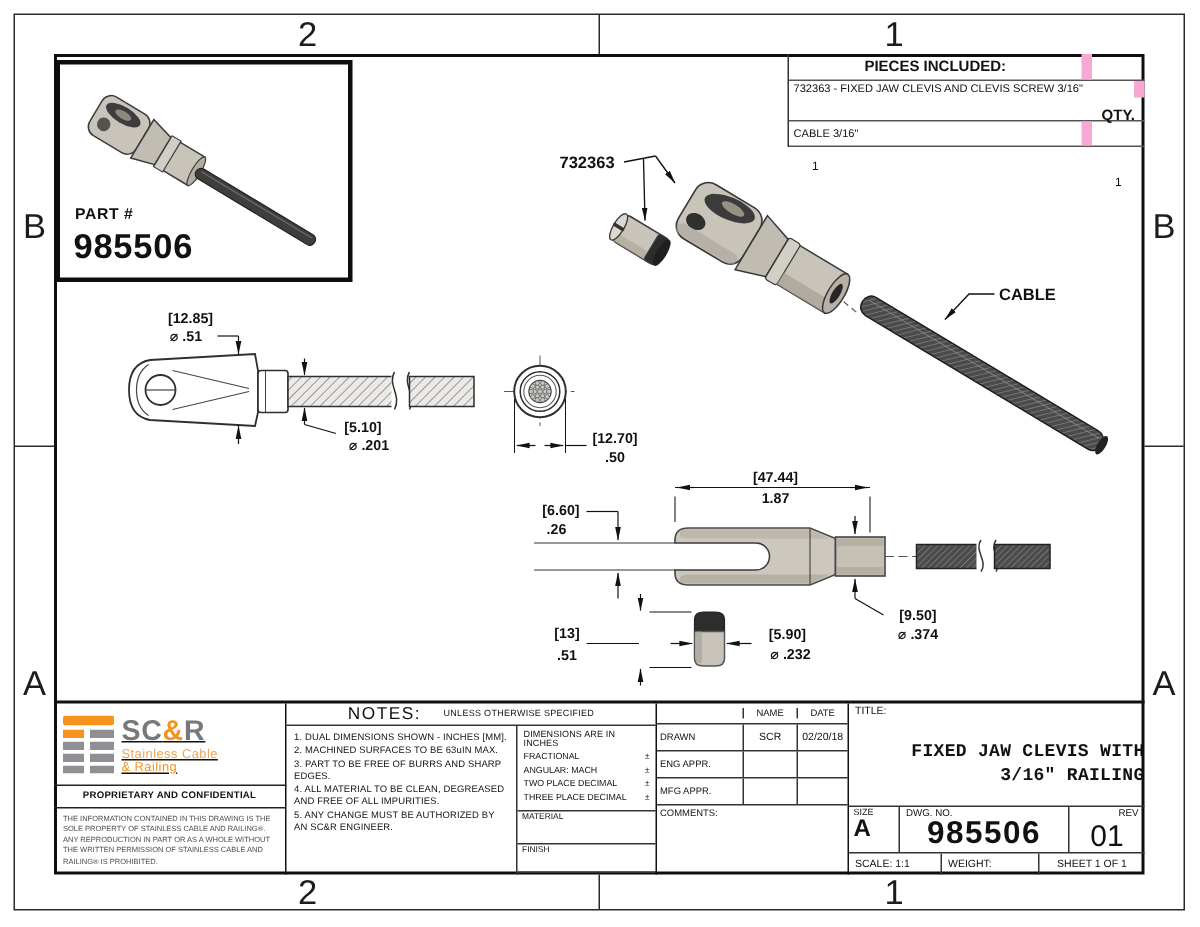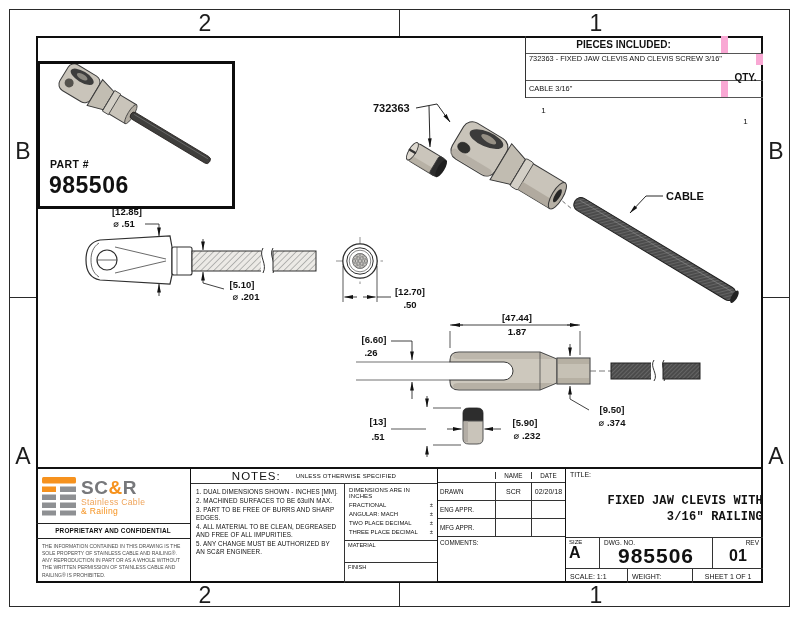--- a/index.html
+++ b/index.html
@@ -15,29 +15,29 @@
   .ptable{left:525px;top:36px;width:238px;border-left:1.2px solid #333;}
   .ptable .trow{display:flex;border-bottom:1px solid #555;}
   .ptable .desc{flex:1;border-right:7px solid #f9a8d4;padding:1px 3px;}
   .ptable .qty{width:35px;display:flex;align-items:center;justify-content:center;margin-top:41px;}
   .pt-head{font-weight:bold;font-size:10px;height:17px;}
   .pt-head .desc{display:flex;align-items:center;justify-content:center;}
   .pt-body{font-size:7.4px;line-height:1.15;}
   .pt-body .desc{display:flex;align-items:center;}
   .pt-body .qty{font-size:8px;}
   
-  .part-box{left:37px;top:40px;width:198px;height:148px;border:3px solid #0d0d0d;background:transparent;margin-top:21px;}
+  .part-box{left:37px;top:40px;width:198px;height:148px;border:3px solid #0d0d0d;background:transparent;}
   .part-label{position:absolute;left:10px;bottom:36px;font-size:10.5px;font-weight:bold;letter-spacing:.4px;}
   .part-number{position:absolute;left:9px;bottom:7px;font-size:23px;font-weight:bold;letter-spacing:.5px;}
   
   .tstrip{left:36px;top:467px;width:727px;height:116px;border-top:2px solid #111;display:flex;}
   .cell{box-sizing:border-box;height:100%;}
   .c-logo{width:154px;display:flex;flex-direction:column;}
   .logo-area{height:50px;display:flex;align-items:center;gap:5px;padding:3px 4px 1px 6px;}
-  .brand-stack{line-height:1;}
+  .brand-stack{line-height:1;text-decoration:underline;}
   .brand{font-size:19px;font-weight:bold;letter-spacing:.5px;}
   .brand .g{color:#77787B;} .brand .o{color:#F6921E;}
   .sub1{font-size:8.6px;color:#EFA358;letter-spacing:.3px;margin-top:1px;}
   .sub2{font-size:8.6px;color:#F6921E;letter-spacing:.3px;}
   .propbar{height:14px;border-top:1.2px solid #222;border-bottom:1.2px solid #222;display:flex;
            align-items:center;justify-content:center;font-size:6.4px;font-weight:bold;letter-spacing:.2px;}
   .disclaimer{flex:1;padding:4px 6px;font-size:5px;line-height:1.45;color:#4c4c4c;}
   .c-notes{width:247px;border-left:1.6px solid #111;display:flex;flex-direction:column;}
   .notes-head{height:14px;border-bottom:1px solid #333;display:flex;align-items:center;justify-content:center;gap:15px;}
   .notes-title{font-size:11.5px;letter-spacing:1px;}
@@ -68,21 +68,21 @@
            font-weight:bold;font-size:12px;line-height:1.3;letter-spacing:.2px;text-align:center;font-family:Liberation Mono, monospace;}
   .tt-size-row{height:30px;border-top:1px solid #333;display:flex;}
   .sz{width:27px;border-right:1px solid #333;padding:1px 3px;}
   .sz .lab{font-size:6px;}
   .sz .val{font-size:16px;font-weight:bold;line-height:1;}
   .dwg{flex:1;padding:1px 4px;position:relative;}
   .dwg .lab{font-size:6.5px;}
   .dwg .val{font-size:21px;font-weight:bold;text-align:center;letter-spacing:1px;margin-top:-2px;}
   .rev{width:42px;border-left:1px solid #333;padding:1px 4px;text-align:center;}
   .rev .lab{font-size:6.5px;text-align:right;}
-  .rev .val{font-size:16px;font-weight:bold;line-height:1.2;}
+  .rev .val{font-size:20px;font-weight:normal;line-height:1.2;}
   .tt-scale-row{height:15px;border-top:1px solid #333;display:flex;font-size:7px;}
   .sc1{width:57px;display:flex;align-items:center;padding-left:4px;}
   .sc2{flex:1;border-left:1px solid #333;display:flex;align-items:center;padding-left:4px;}
   .sc3{width:70px;border-left:1px solid #333;display:flex;align-items:center;justify-content:center;}
   svg.draw{position:absolute;left:0;top:0;z-index:3;pointer-events:none;}
   .dimtxt{font-size:9.5px;font-weight:bold;fill:#111;}
   .callout{font-size:11px;font-weight:bold;fill:#111;}
   .lifted{z-index:4;}
 </style>
 </head>

